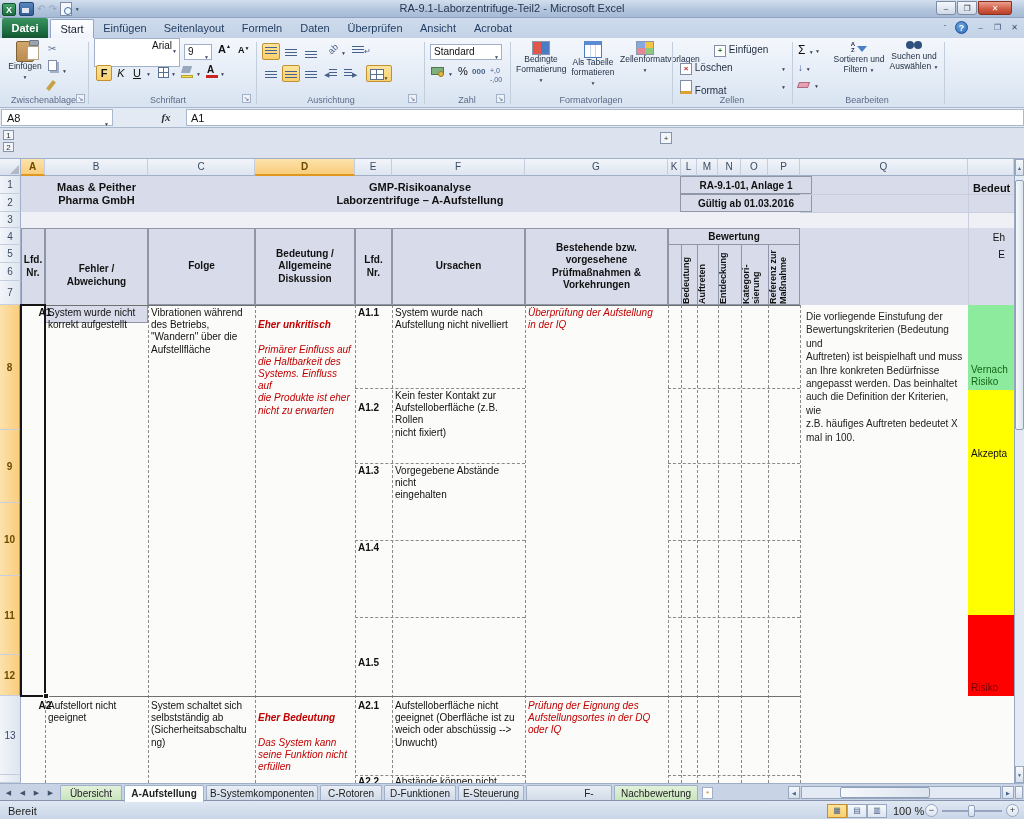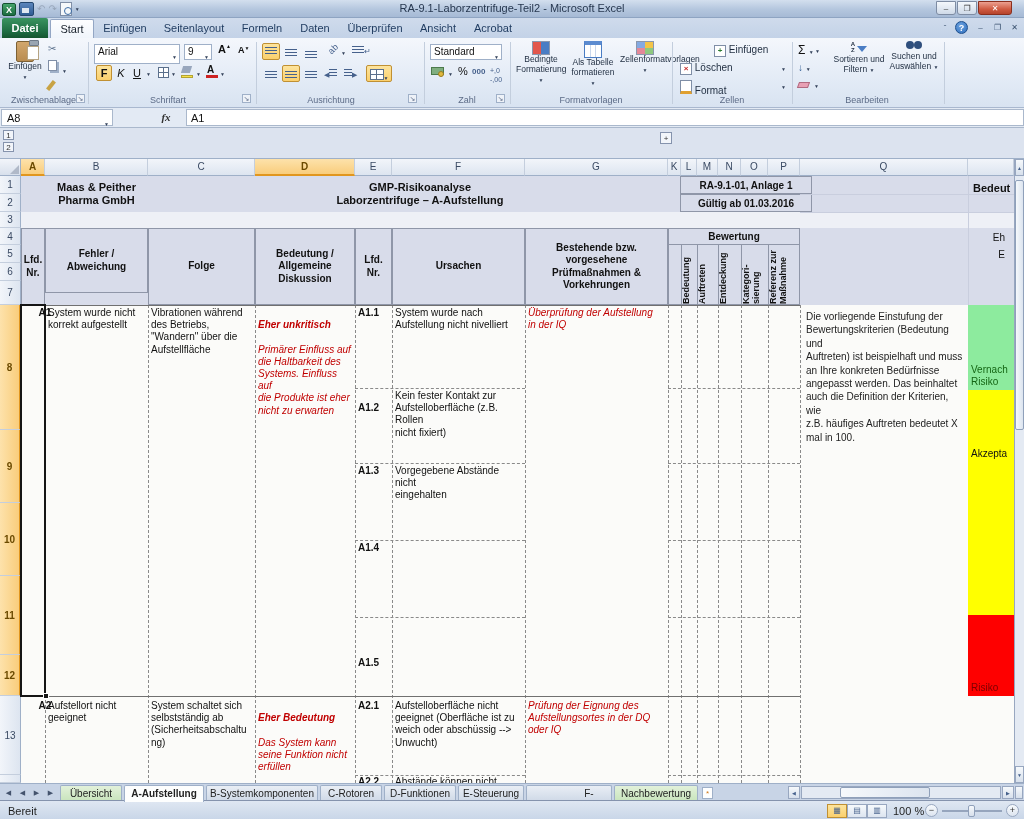--- a/index.html
+++ b/index.html
@@ -154,21 +154,21 @@
       <span class="ddv">▼</span>
     </div>
     <div class="abs" style="left:48px;top:5px;font-size:10px;color:#5b708c;">✂</div>
     <div class="abs" style="left:48px;top:22px;width:9px;height:11px;background:#fff;border:1px solid #7f8ea6;box-shadow:2px 2px 0 #9fb0c8;"></div>
     <div class="abs" style="left:62px;top:26px;"><span class="ddv">▼</span></div>
     <div class="abs" style="left:49px;top:42px;width:4px;height:11px;background:#c8a344;transform:rotate(38deg);"></div>
     <div class="abs glabel" style="left:0;width:80px;padding-left:7px;">Zwischenablage</div>
     <div class="abs launch" style="left:76px;">↘</div>
     <div class="abs gsep" style="left:88px;"></div>
 
-    <div class="abs inputbox" style="left:94px;top:6px;width:86px;height:20px;">
+    <div class="abs inputbox" style="left:94px;top:0;width:86px;height:29px;text-align:right;">
       <span>Arial</span>
       <span class="ddv" style="float:right;margin:5px 2px 0 0;">▼</span>
     </div>
     <div class="abs inputbox" style="left:184px;top:6px;width:28px;height:16px;">
       <span>9</span>
       <span class="ddv" style="float:right;margin:5px 2px 0 0;">▼</span>
     </div>
     <div class="abs" style="left:218px;top:5px;font-size:11px;font-weight:bold;"><span>A</span><span style="font-size:5px;vertical-align:top;">▲</span></div>
     <div class="abs" style="left:238px;top:7px;font-size:9px;font-weight:bold;"><span>A</span><span style="font-size:5px;vertical-align:top;">▼</span></div>
     <div class="abs tgl on" style="left:96px;top:27px;width:16px;height:16px;font-weight:bold;font-size:11px;line-height:15px;">F</div>
@@ -331,21 +331,21 @@
   <div class="abs cell bold ctr" style="left:148px;top:179px;width:520px;font-size:11px;">GMP-Risikoanalyse
 Laborzentrifuge – A-Aufstellung</div>
   <div class="abs cell bold ctr" style="left:668px;top:176px;width:132px;height:18px;border:1px solid #8f96a8;padding-top:3px;">RA-9.1-01, Anlage 1</div>
   <div class="abs cell bold ctr" style="left:668px;top:194px;width:132px;height:18px;border:1px solid #8f96a8;padding-top:3px;">Gültig ab 01.03.2016</div>
   <div class="abs cell bold" style="left:970px;top:180px;width:44px;font-size:11px;">Bedeut</div>
   <div class="abs cell" style="left:940px;top:230px;width:68px;text-align:right;">Eh</div>
   <div class="abs cell" style="left:940px;top:247px;width:68px;text-align:right;">E</div>
 
   <div class="abs hdrcell band" style="left:21px;top:228px;width:24px;height:77px;">Lfd.
 Nr.</div>
-  <div class="abs hdrcell band" style="left:45px;top:228px;width:103px;height:65px;">Fehler /
+  <div class="abs hdrcell band" style="left:45px;top:228px;width:103px;height:95px;">Fehler /
 Abweichung</div>
   <div class="abs hdrcell band" style="left:148px;top:228px;width:107px;height:77px;">Folge</div>
   <div class="abs hdrcell band" style="left:255px;top:228px;width:100px;height:77px;">Bedeutung /
 Allgemeine
 Diskussion</div>
   <div class="abs hdrcell band" style="left:355px;top:228px;width:37px;height:77px;">Lfd.
 Nr.</div>
   <div class="abs hdrcell band" style="left:392px;top:228px;width:133px;height:77px;">Ursachen</div>
   <div class="abs hdrcell band" style="left:525px;top:228px;width:143px;height:77px;">Bestehende bzw.
 vorgesehene

